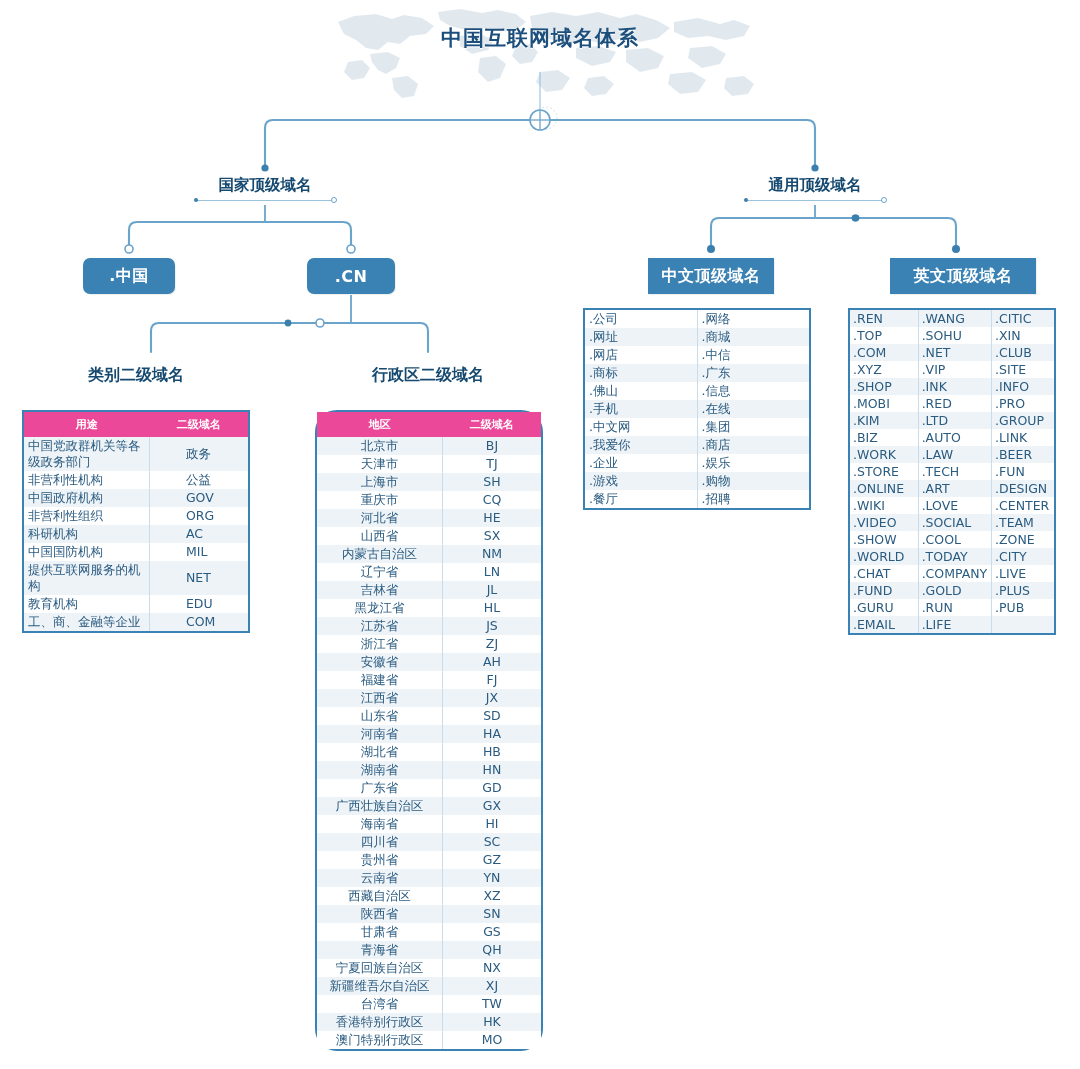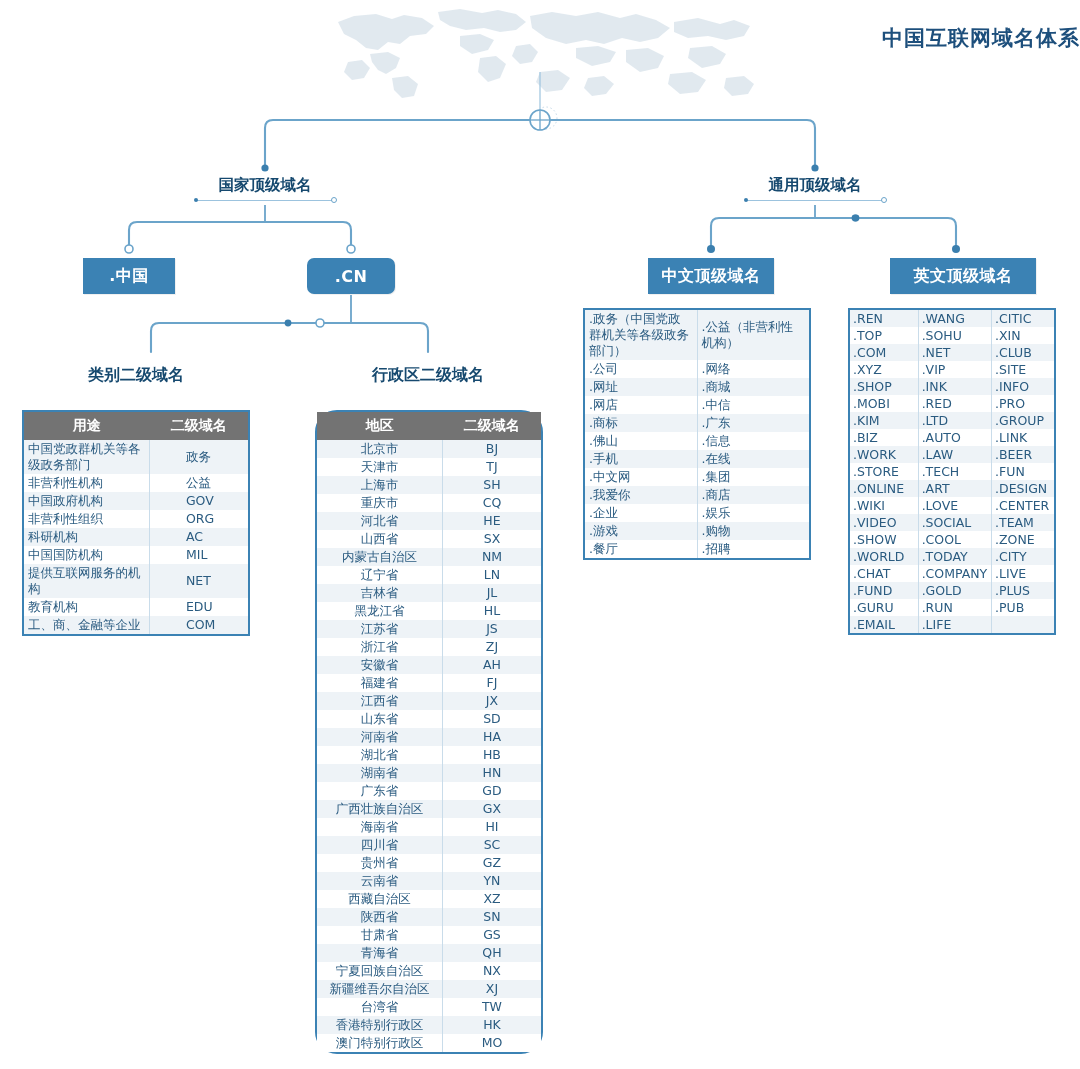--- a/index.html
+++ b/index.html
@@ -7,21 +7,21 @@
     width:1080px;height:1069px;position:relative;
     background:#ffffff;
     font-family:"DejaVu Sans","Liberation Sans",sans-serif;
     overflow:hidden;
   }
   .canvas{position:absolute;left:0;top:0;width:1080px;height:1069px;}
 
   
   #map-layer{position:absolute;left:330px;top:0px;width:430px;height:100px;opacity:.55;}
   #title{
-    position:absolute;left:0;top:24px;width:1080px;text-align:right;
+    position:absolute;left:0;top:24px;width:1080px;text-align:center;
     font-size:21px;font-weight:bold;color:#1d4f7c;letter-spacing:1px;
     text-shadow:0 1px 0 #ffffff;
   }
 
   
   #wires{position:absolute;left:0;top:0;width:1080px;height:420px;}
 
   
   .node-label{
     position:absolute;font-size:15.5px;font-weight:bold;color:#16496f;
@@ -44,21 +44,21 @@
   
   .caption{
     position:absolute;font-size:16px;font-weight:bold;color:#16496f;
     white-space:nowrap;text-align:center;
   }
 
   
   .tbl-wrap{position:absolute;border:2px solid #3b82b4;background:#ffffff;box-sizing:border-box;}
   table.t{border-collapse:collapse;width:100%;table-layout:fixed;}
   table.t th{
-    background:#737373;color:#ffffff;font-size:14px;font-weight:bold;
+    background:#ec4899;color:#ffffff;font-size:11px;font-weight:bold;
     padding:5px 2px;text-align:center;border:none;
   }
   table.t td{
     font-size:12.5px;color:#2a5b80;padding:1px 4px;line-height:1.28;
     border-right:1px solid #c9dcea;vertical-align:middle;
   }
   table.t td:last-child{border-right:none;}
   table.t tr.odd td{background:#eef3f7;}
   table.t tr.even td{background:#ffffff;}
 
@@ -145,21 +145,21 @@
   <div class="node-label" style="left:185px;top:175px;width:160px;">国家顶级域名</div>
   <div class="node-underline" style="left:195px;top:200px;width:140px;"></div>
   <div class="node-dot-s" style="left:194px;top:198px;"></div>
   <div class="node-dot-o" style="left:331px;top:197px;"></div>
 
   <div class="node-label" style="left:735px;top:175px;width:160px;">通用顶级域名</div>
   <div class="node-underline" style="left:745px;top:200px;width:140px;"></div>
   <div class="node-dot-s" style="left:744px;top:198px;"></div>
   <div class="node-dot-o" style="left:881px;top:197px;"></div>
 
-  <div class="box" style="left:83px;top:258px;width:92px;height:36px;">.中国</div>
+  <div class="box" style="left:83px;top:258px;width:92px;height:36px;border-radius:7px;">.中国</div>
   <div class="box" style="left:307px;top:258px;width:88px;height:36px;border-radius:7px;">.CN</div>
   <div class="box" style="left:648px;top:258px;width:126px;height:36px;">中文顶级域名</div>
   <div class="box" style="left:890px;top:258px;width:146px;height:36px;">英文顶级域名</div>
 
   <div class="caption" style="left:56px;top:365px;width:160px;">类别二级域名</div>
   <div class="caption" style="left:348px;top:365px;width:160px;">行政区二级域名</div>
 
   <div class="tbl-wrap" id="tbl-category">
     <table class="t">
       <colgroup>
@@ -366,24 +366,20 @@
     </table>
   </div>
 
   <div class="tbl-wrap" id="tbl-cn">
     <table class="t">
       <colgroup>
           <col style="width:50%">
           <col style="width:50%">
         </colgroup>
       <tbody>
-          <tr class="odd">
-            <td>.政务（中国党政群机关等各级政务部门）</td>
-            <td>.公益（非营利性机构）</td>
-          </tr>
           <tr class="even">
             <td>.公司</td>
             <td>.网络</td>
           </tr>
           <tr class="odd">
             <td>.网址</td>
             <td>.商城</td>
           </tr>
           <tr class="even">
             <td>.网店</td>

